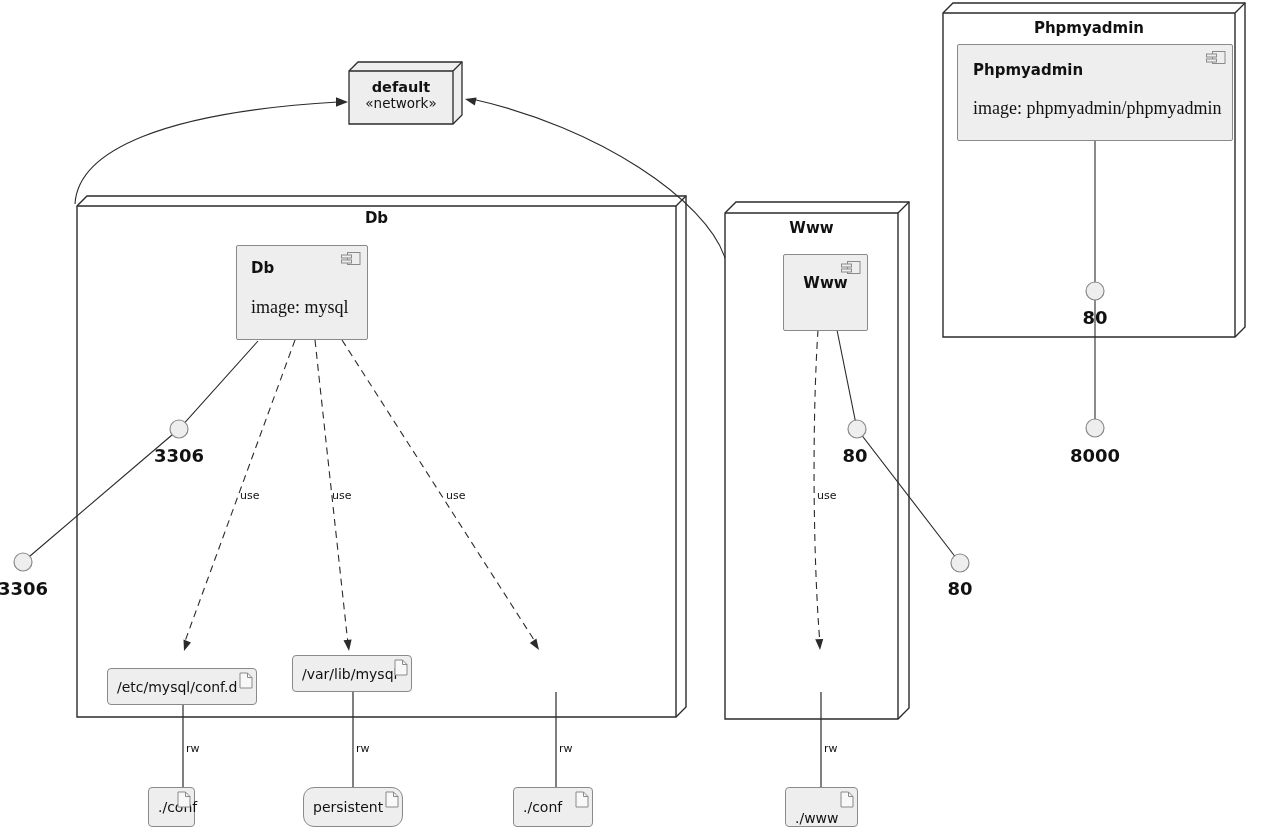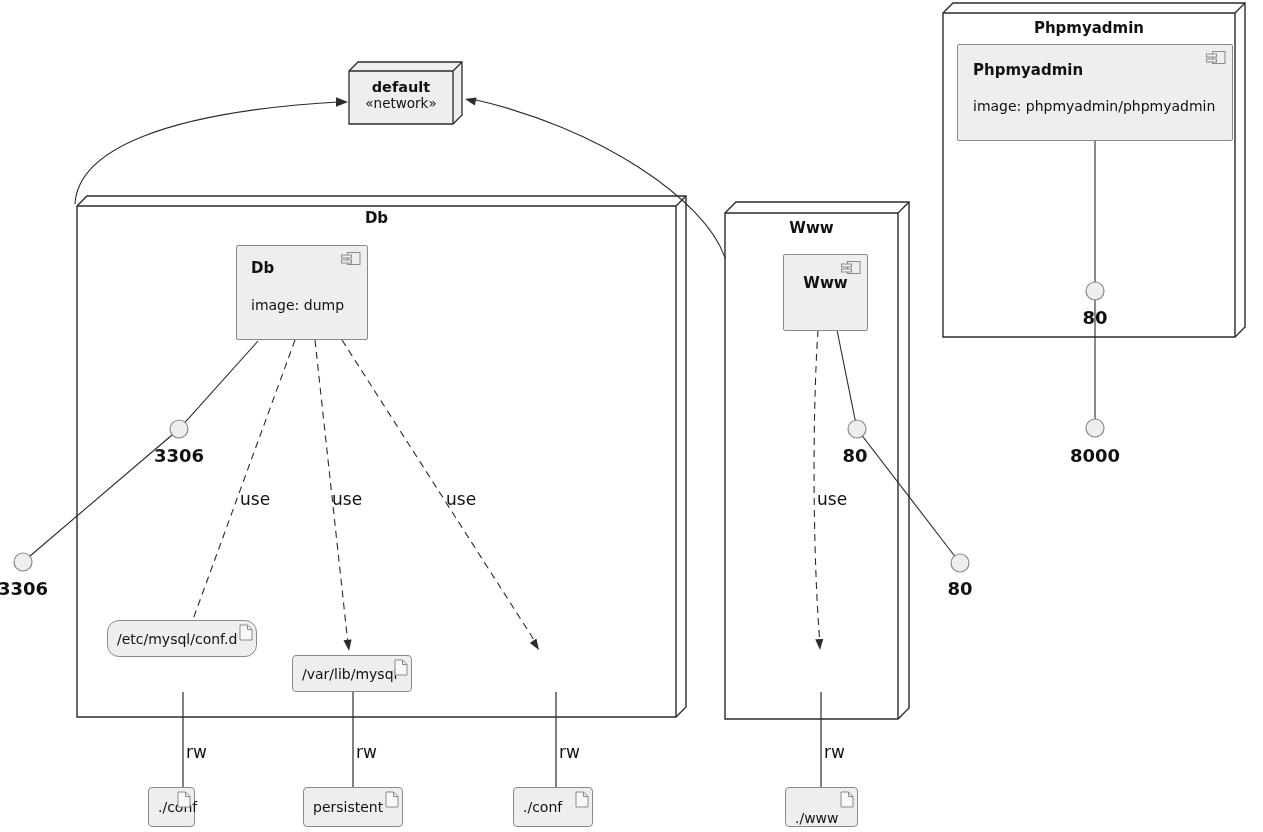--- a/index.html
+++ b/index.html
@@ -12,31 +12,31 @@
   .abs{position:absolute;}
   .node-title{font-weight:bold;font-size:15px;text-align:center;white-space:nowrap;}
   .net-label{text-align:center;line-height:1.15;}
   .net-name{font-weight:bold;font-size:14.5px;}
   .net-stereo{font-size:13.5px;}
   .component{
     position:absolute;background:#eeeeee;border:1px solid #8a8a8a;border-radius:2px;
     box-sizing:border-box;
   }
   .comp-title{position:absolute;font-weight:bold;font-size:15px;white-space:nowrap;}
-  .comp-image{position:absolute;font-size:14px;white-space:nowrap;}
+  .comp-image{position:absolute;font-size:18px;white-space:nowrap;font-family:Liberation Serif, serif;}
   .comp-icon{position:absolute;right:6px;top:5px;width:20px;height:15px;}
   .artifact{
     position:absolute;background:#eeeeee;border:1px solid #8a8a8a;border-radius:4px;
     box-sizing:border-box;display:flex;align-items:center;
     font-size:14px;white-space:nowrap;
   }
   .artifact .a-text{padding-left:9px;padding-right:2px;}
   .file-icon{position:absolute;right:3px;top:3px;width:14px;height:17px;}
   .port-label{font-size:18px;transform:translateX(-50%);white-space:nowrap;font-weight:bold;}
-  .edge-label{font-size:17px;white-space:nowrap;}
+  .edge-label{font-size:11px;white-space:nowrap;}
 </style>
 </head>
 <body>
 
 <div class="canvas">
 
   <svg class="svg-layer" width="1263" height="832" viewBox="0 0 1263 832">
 
     <g stroke="#2b2b2b" stroke-width="1.4" fill="none">
       <path d="M77,206 L87,196 H686 V707 L676,717 H77 Z" fill="#ffffff"></path>
@@ -110,21 +110,21 @@
   <div class="abs node-title" style="left:725px;top:219px;width:173px;">Www</div>
   <div class="abs node-title" style="left:943px;top:19px;width:292px;">Phpmyadmin</div>
 
   <div class="component" style="left:236px;top:245px;width:132px;height:95px;">
     <svg class="comp-icon" viewBox="0 0 20 15">
       <rect x="6.5" y="1.5" width="12.5" height="12" fill="#eeeeee" stroke="#8a8a8a"></rect>
       <rect x="0.5" y="4" width="10" height="3" fill="#eeeeee" stroke="#8a8a8a"></rect>
       <rect x="0.5" y="9" width="10" height="3" fill="#eeeeee" stroke="#8a8a8a"></rect>
     </svg>
     <div class="comp-title" style="left:14px;top:13px;">Db</div>
-    <div class="comp-image" style="left:14px;top:51px;">image: dump</div>
+    <div class="comp-image" style="left:14px;top:51px;">image: mysql</div>
   </div>
 
   <div class="component" style="left:783px;top:254px;width:85px;height:77px;">
     <svg class="comp-icon" viewBox="0 0 20 15">
       <rect x="6.5" y="1.5" width="12.5" height="12" fill="#eeeeee" stroke="#8a8a8a"></rect>
       <rect x="0.5" y="4" width="10" height="3" fill="#eeeeee" stroke="#8a8a8a"></rect>
       <rect x="0.5" y="9" width="10" height="3" fill="#eeeeee" stroke="#8a8a8a"></rect>
     </svg>
     <div class="comp-title" style="left:0;right:0;top:19px;text-align:center;">Www</div>
   </div>
@@ -132,21 +132,21 @@
   <div class="component" style="left:957px;top:44px;width:276px;height:97px;">
     <svg class="comp-icon" viewBox="0 0 20 15">
       <rect x="6.5" y="1.5" width="12.5" height="12" fill="#eeeeee" stroke="#8a8a8a"></rect>
       <rect x="0.5" y="4" width="10" height="3" fill="#eeeeee" stroke="#8a8a8a"></rect>
       <rect x="0.5" y="9" width="10" height="3" fill="#eeeeee" stroke="#8a8a8a"></rect>
     </svg>
     <div class="comp-title" style="left:15px;top:16px;">Phpmyadmin</div>
     <div class="comp-image" style="left:15px;top:53px;">image: phpmyadmin/phpmyadmin</div>
   </div>
 
-  <div class="artifact" style="left:107px;top:620px;width:150px;height:37px;border-radius:12px;">
+  <div class="artifact" style="left:107px;top:668px;width:150px;height:37px;">
     <span class="a-text">/etc/mysql/conf.d</span>
     <svg class="file-icon" viewBox="0 0 14 17">
       <path d="M1,1 H8.5 L13,5.5 V16 H1 Z" fill="#f8f8f8" stroke="#8a8a8a"></path>
       <path d="M8.5,1 V5.5 H13" fill="none" stroke="#8a8a8a"></path>
     </svg>
   </div>
 
   <div class="artifact" style="left:292px;top:655px;width:120px;height:37px;">
     <span class="a-text">/var/lib/mysql</span>
     <svg class="file-icon" viewBox="0 0 14 17">
@@ -158,21 +158,21 @@
 
 
   <div class="artifact" style="left:148px;top:787px;width:47px;height:40px;">
     <span class="a-text">./conf</span>
     <svg class="file-icon" viewBox="0 0 14 17">
       <path d="M1,1 H8.5 L13,5.5 V16 H1 Z" fill="#f8f8f8" stroke="#8a8a8a"></path>
       <path d="M8.5,1 V5.5 H13" fill="none" stroke="#8a8a8a"></path>
     </svg>
   </div>
 
-  <div class="artifact" style="left:303px;top:787px;width:100px;height:40px;">
+  <div class="artifact" style="left:303px;top:787px;width:100px;height:40px;border-radius:11px;">
     <span class="a-text">persistent</span>
     <svg class="file-icon" viewBox="0 0 14 17">
       <path d="M1,1 H8.5 L13,5.5 V16 H1 Z" fill="#f8f8f8" stroke="#8a8a8a"></path>
       <path d="M8.5,1 V5.5 H13" fill="none" stroke="#8a8a8a"></path>
     </svg>
   </div>
 
   <div class="artifact" style="left:513px;top:787px;width:80px;height:40px;">
     <span class="a-text">./conf</span>
     <svg class="file-icon" viewBox="0 0 14 17">

